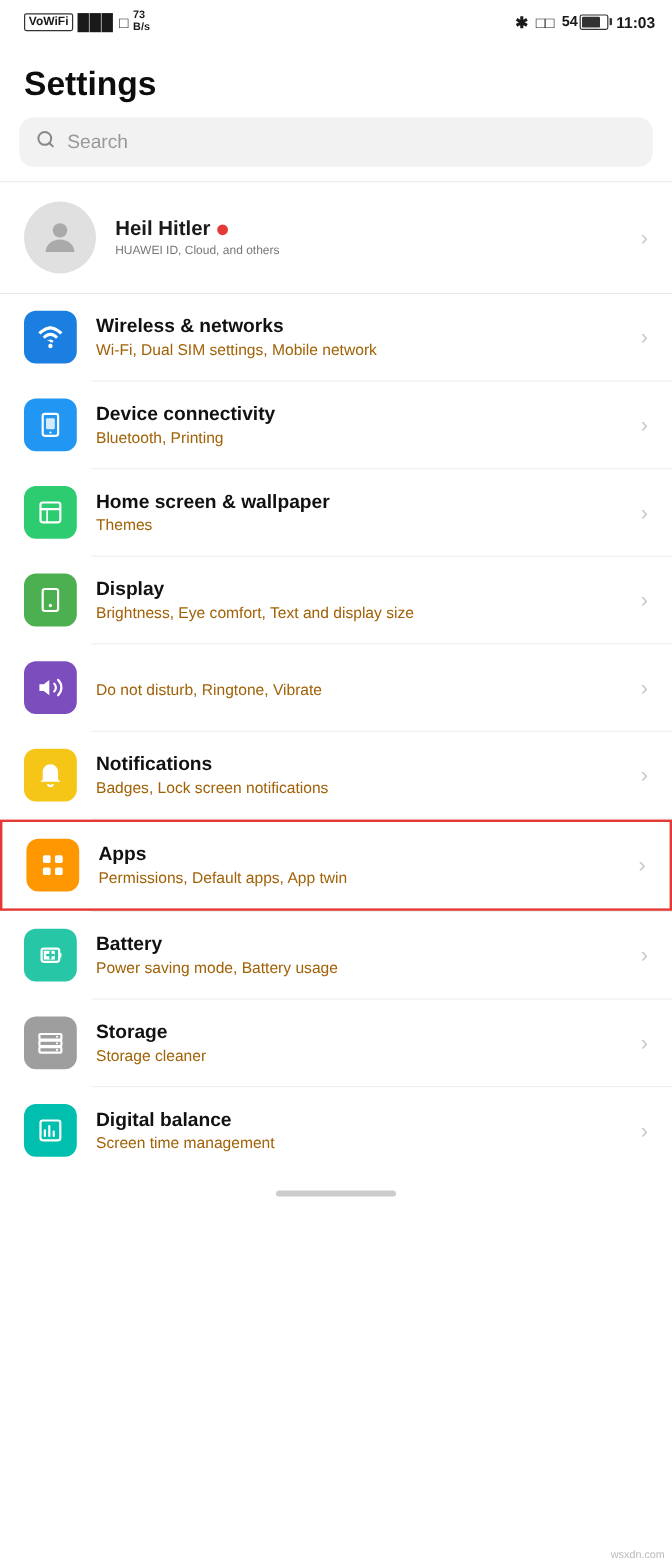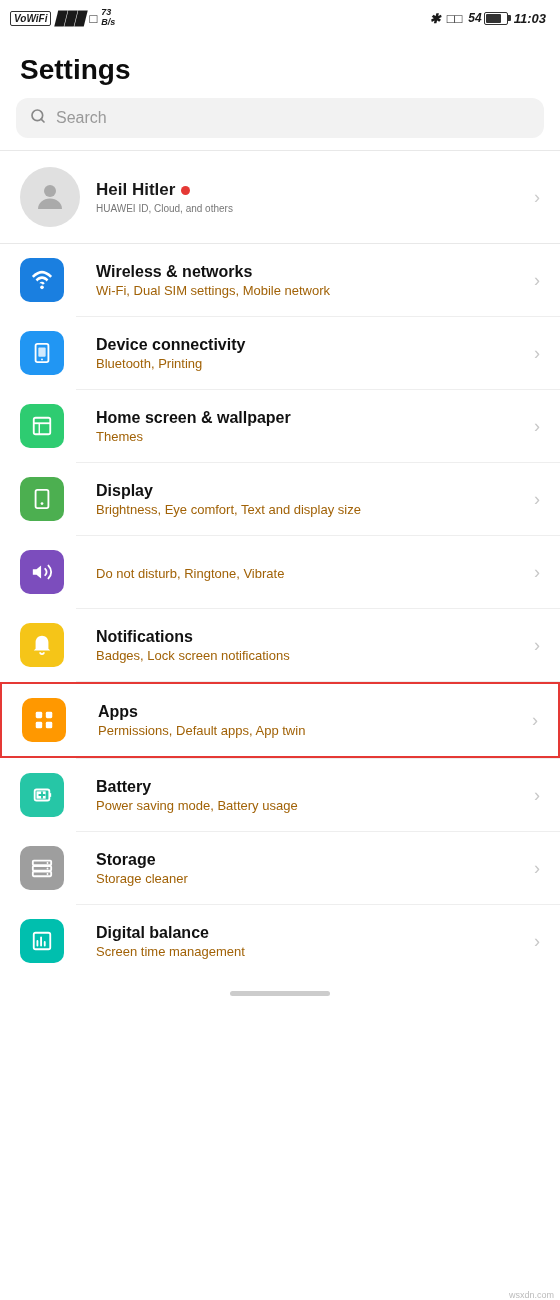--- a/index.html
+++ b/index.html
@@ -13,24 +13,23 @@
     }
 
     
     .status-bar {
       width: 100%;
       height: 36px;
       background: #ffffff;
       display: flex;
       align-items: center;
       justify-content: space-between;
-      padding: 0 14px 0 10px;
+      padding: 0 14px 0 20px;
       font-size: 12px;
       font-weight: 600;
-      font-style: italic;
     }
     .status-left {
       display: flex;
       align-items: center;
       gap: 4px;
       font-size: 11px;
       font-weight: 700;
     }
     .status-right {
       display: flex;
@@ -158,21 +157,21 @@
     }
 
     
     .settings-list {
       background: #fff;
     }
     .settings-item {
       display: flex;
       align-items: center;
       padding: 14px 20px;
-      gap: 32px;
+      gap: 16px;
       cursor: pointer;
       position: relative;
     }
     .settings-item.highlighted {
       border: 2.5px solid #e53935;
     }
 
     .item-icon {
       width: 44px;
       height: 44px;

